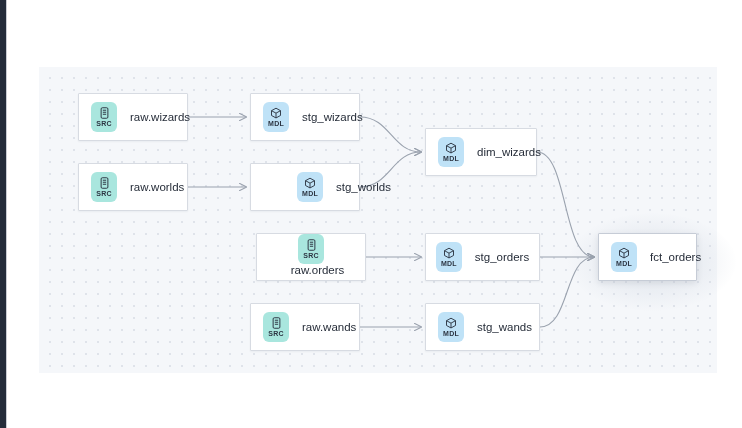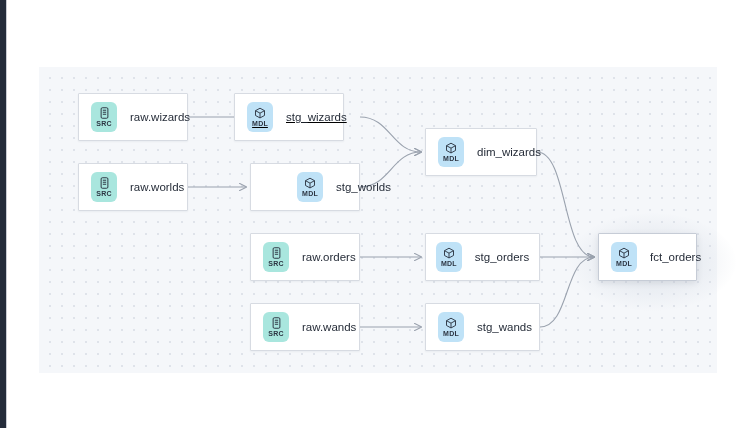--- a/index.html
+++ b/index.html
@@ -171,21 +171,21 @@
           <line x1="4.8" y1="4.3" x2="9.2" y2="4.3" stroke="#2c3442" stroke-width="1.3"></line>
           <line x1="4.8" y1="7" x2="9.2" y2="7" stroke="#2c3442" stroke-width="1.3"></line>
           <line x1="4.8" y1="9.7" x2="9.2" y2="9.7" stroke="#2c3442" stroke-width="1.3"></line>
         </svg>
       </span>
       <span class="badge-text">SRC</span>
     </span>
     <span class="node-label">raw.worlds</span>
   </div>
 
-  <div class="node" style="left:250px; top:233px; width:110px; height:48px;">
+  <div class="node" style="left:256px; top:233px; width:110px; height:48px;flex-direction:column;">
     <span class="badge src">
       <span>
         <svg width="11" height="12" viewBox="0 0 14 16">
           <rect x="2.5" y="1" width="9" height="14" rx="1.6" fill="none" stroke="#2c3442" stroke-width="1.3"></rect>
           <line x1="4.8" y1="4.3" x2="9.2" y2="4.3" stroke="#2c3442" stroke-width="1.3"></line>
           <line x1="4.8" y1="7" x2="9.2" y2="7" stroke="#2c3442" stroke-width="1.3"></line>
           <line x1="4.8" y1="9.7" x2="9.2" y2="9.7" stroke="#2c3442" stroke-width="1.3"></line>
         </svg>
       </span>
       <span class="badge-text">SRC</span>
@@ -201,21 +201,21 @@
           <line x1="4.8" y1="4.3" x2="9.2" y2="4.3" stroke="#2c3442" stroke-width="1.3"></line>
           <line x1="4.8" y1="7" x2="9.2" y2="7" stroke="#2c3442" stroke-width="1.3"></line>
           <line x1="4.8" y1="9.7" x2="9.2" y2="9.7" stroke="#2c3442" stroke-width="1.3"></line>
         </svg>
       </span>
       <span class="badge-text">SRC</span>
     </span>
     <span class="node-label">raw.wands</span>
   </div>
 
-  <div class="node" style="left:234px; top:93px; width:110px; height:48px;text-decoration:underline;">
+  <div class="node" style="left:250px; top:93px; width:110px; height:48px;">
     <span class="badge mdl">
       <span>
         <svg width="12" height="12" viewBox="0 0 16 16">
           <path d="M8 1.6 L14 4.9 L14 11.3 L8 14.6 L2 11.3 L2 4.9 Z" fill="none" stroke="#2c3442" stroke-width="1.25" stroke-linejoin="round"></path>
           <path d="M2 4.9 L8 8.2 L14 4.9" fill="none" stroke="#2c3442" stroke-width="1.25" stroke-linejoin="round"></path>
           <path d="M8 8.2 L8 14.6" fill="none" stroke="#2c3442" stroke-width="1.25"></path>
         </svg>
       </span>
       <span class="badge-text">MDL</span>
     </span>

